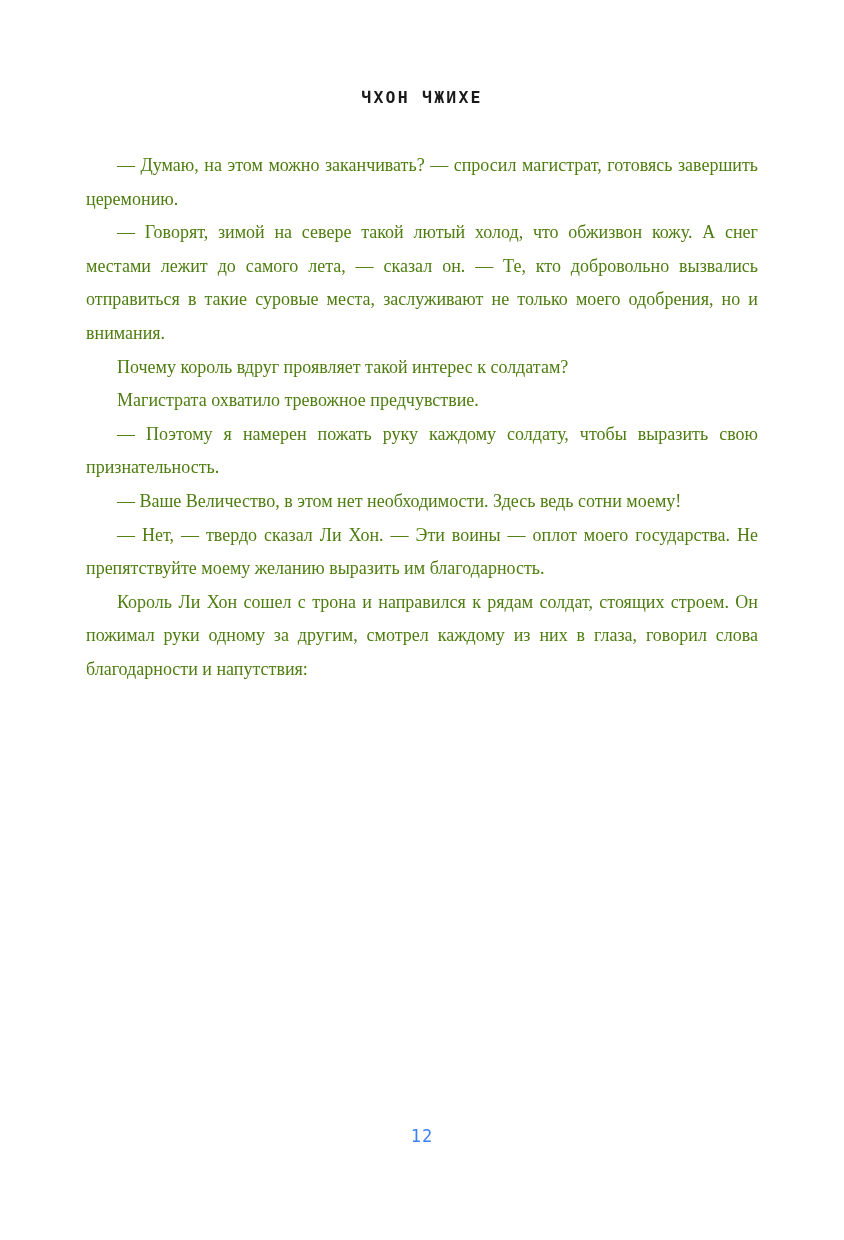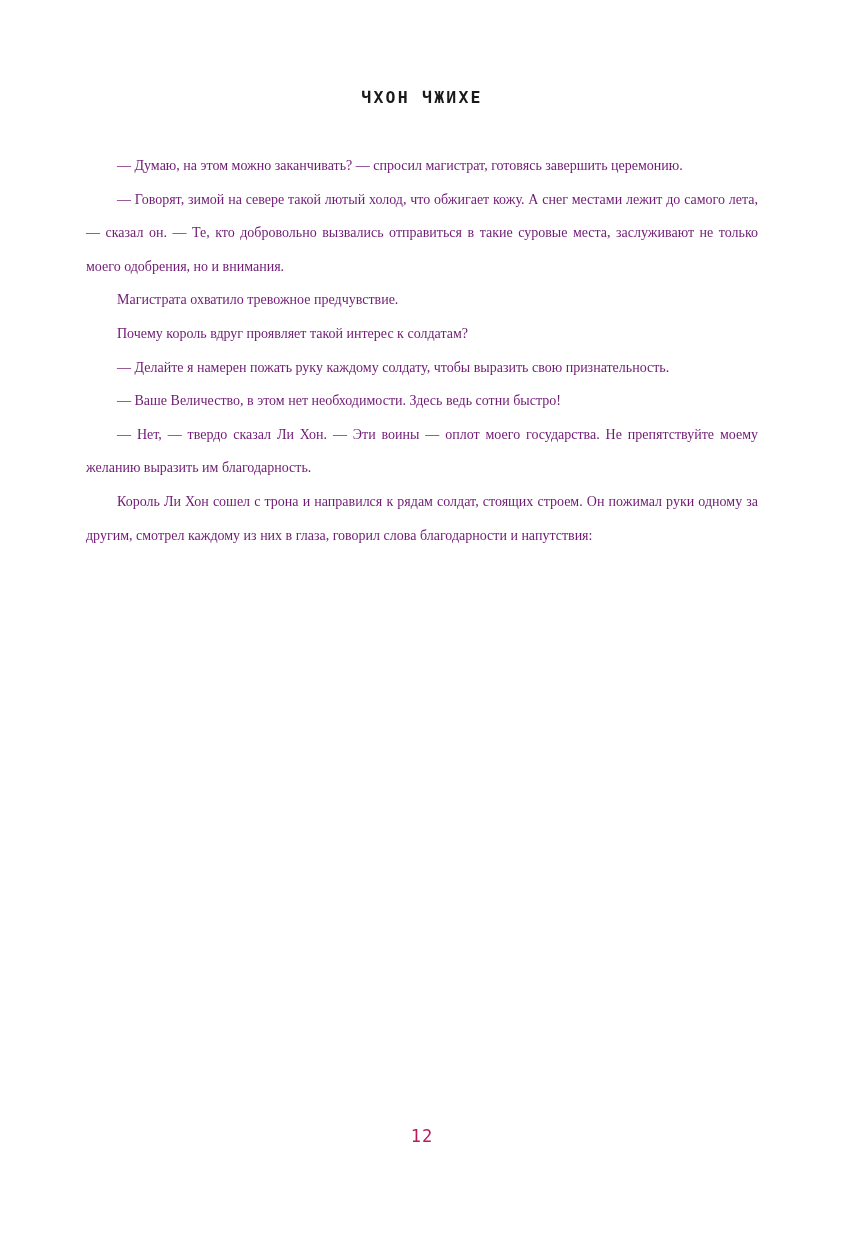--- a/index.html
+++ b/index.html
@@ -26,56 +26,56 @@
     text-align: center;
     font-family: "DejaVu Sans Mono", monospace;
     font-size: 16.5px;
     letter-spacing: 2.2px;
     font-weight: 700;
     color: #1a1a1a;
     margin: 0 0 42px 0;
     text-transform: uppercase;
   }
   .body-text {
-    font-size: 14px;
+    font-size: 18px;
     line-height: 33.6px;
     text-align: justify;
     text-justify: inter-word;
     hyphens: manual;
-    color: #701a75;
+    color: #4d7c0f;
   }
   .body-text p {
     margin: 0;
     text-indent: 31px;
   }
   .folio {
     position: absolute;
     left: 0;
     right: 0;
     top: 1126px;
     text-align: center;
     font-family: "DejaVu Sans Mono", monospace;
     font-size: 17px;
     letter-spacing: 1px;
-    color: #be185d;
+    color: #3b82f6;
   }
 </style>
 </head>
 <body>
 
 <div class="page">
 
   <div class="running-head">ЧХОН ЧЖИХЕ</div>
 
   <div class="body-text">
     <p>— Думаю, на этом можно заканчивать? — спросил маги­страт, готовясь завершить церемонию.</p>
-    <p>— Говорят, зимой на севере такой лютый холод, что обжи­гает кожу. А снег местами лежит до самого лета, — сказал он. — Те, кто добровольно вызвались отправиться в такие суровые места, заслуживают не только моего одобрения, но и внимания.</p>
+    <p>— Говорят, зимой на севере такой лютый холод, что обжи­звон кожу. А снег местами лежит до самого лета, — сказал он. — Те, кто добровольно вызвались отправиться в такие суровые места, заслуживают не только моего одобрения, но и внимания.</p>
+    <p>Почему король вдруг проявляет такой интерес к солдатам?</p>
     <p>Магистрата охватило тревожное предчувствие.</p>
-    <p>Почему король вдруг проявляет такой интерес к солдатам?</p>
-    <p>— Делайте я намерен пожать руку каждому солдату, что­бы выразить свою признательность.</p>
-    <p>— Ваше Величество, в этом нет необходимости. Здесь ведь сотни быстро!</p>
+    <p>— Поэтому я намерен пожать руку каждому солдату, что­бы выразить свою признательность.</p>
+    <p>— Ваше Величество, в этом нет необходимости. Здесь ведь сотни моему!</p>
     <p>— Нет, — твердо сказал Ли Хон. — Эти воины — оплот моего государства. Не препятствуйте моему желанию выра­зить им благодарность.</p>
     <p>Король Ли Хон сошел с трона и направился к рядам сол­дат, стоящих строем. Он пожимал руки одному за другим, смотрел каждому из них в глаза, говорил слова благодарно­сти и напутствия:</p>
   </div>
 
   <div class="folio">12</div>
 
 </div>
 
 </body></html>

